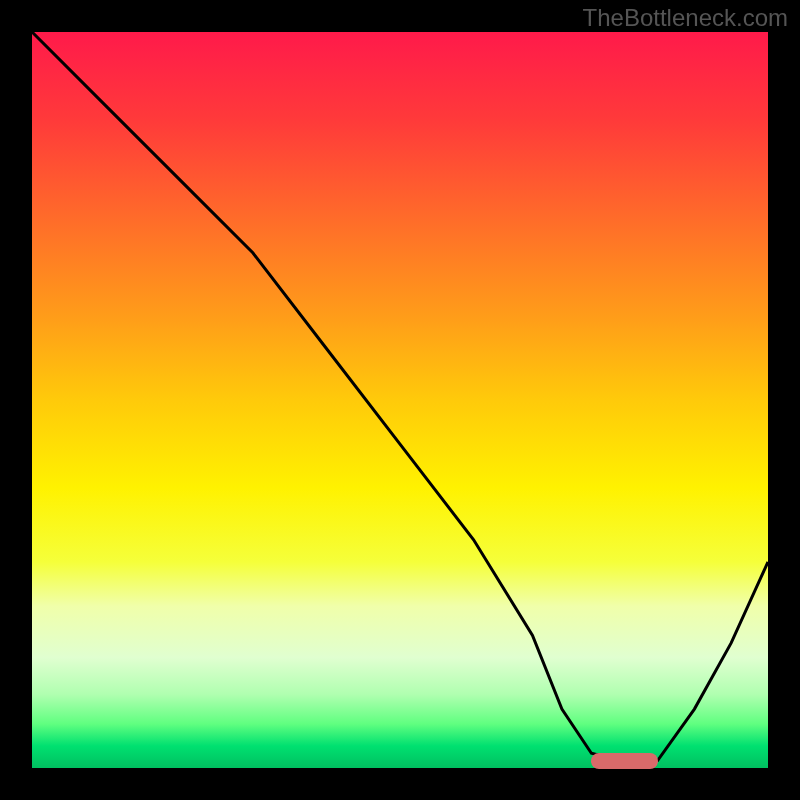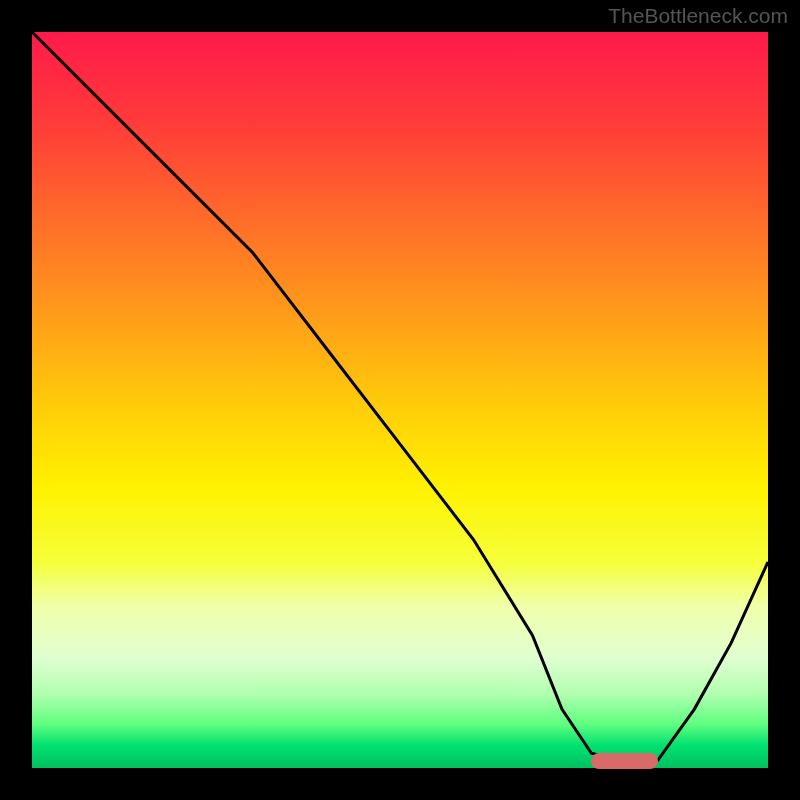--- a/index.html
+++ b/index.html
@@ -9,21 +9,21 @@
     height: 800px;
     background: #000;
     position: relative;
     font-family: Arial, sans-serif;
   }
   .watermark {
     position: absolute;
     top: 4px;
     right: 12px;
     color: #555;
-    font-size: 21px;
+    font-size: 24px;
     font-weight: 500;
     z-index: 10;
   }
   .plot-area {
     position: absolute;
     left: 32px;
     top: 32px;
     width: 736px;
     height: 736px;
     background: linear-gradient(to bottom,

